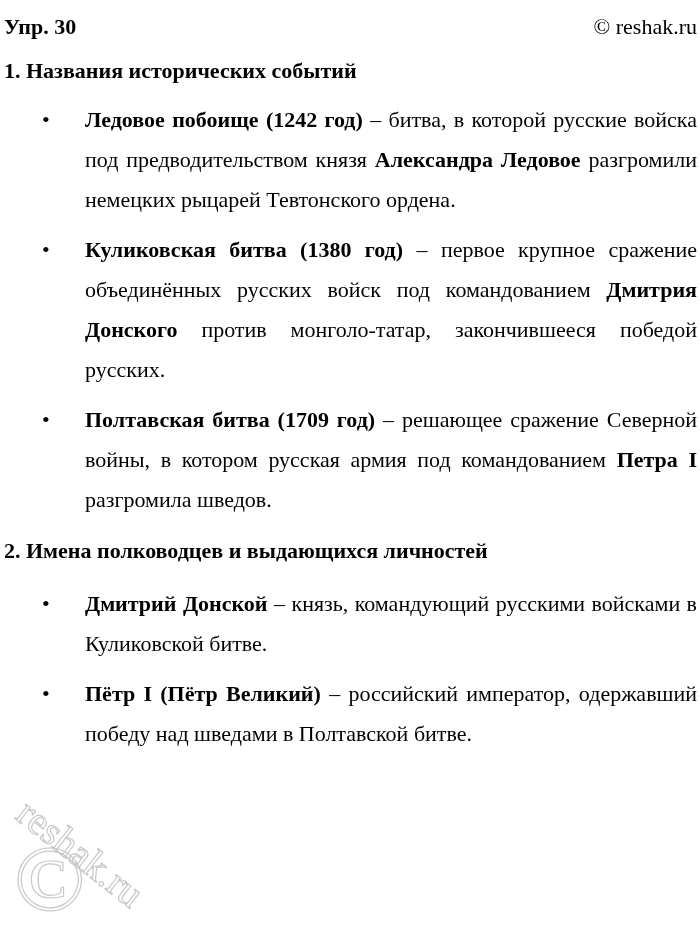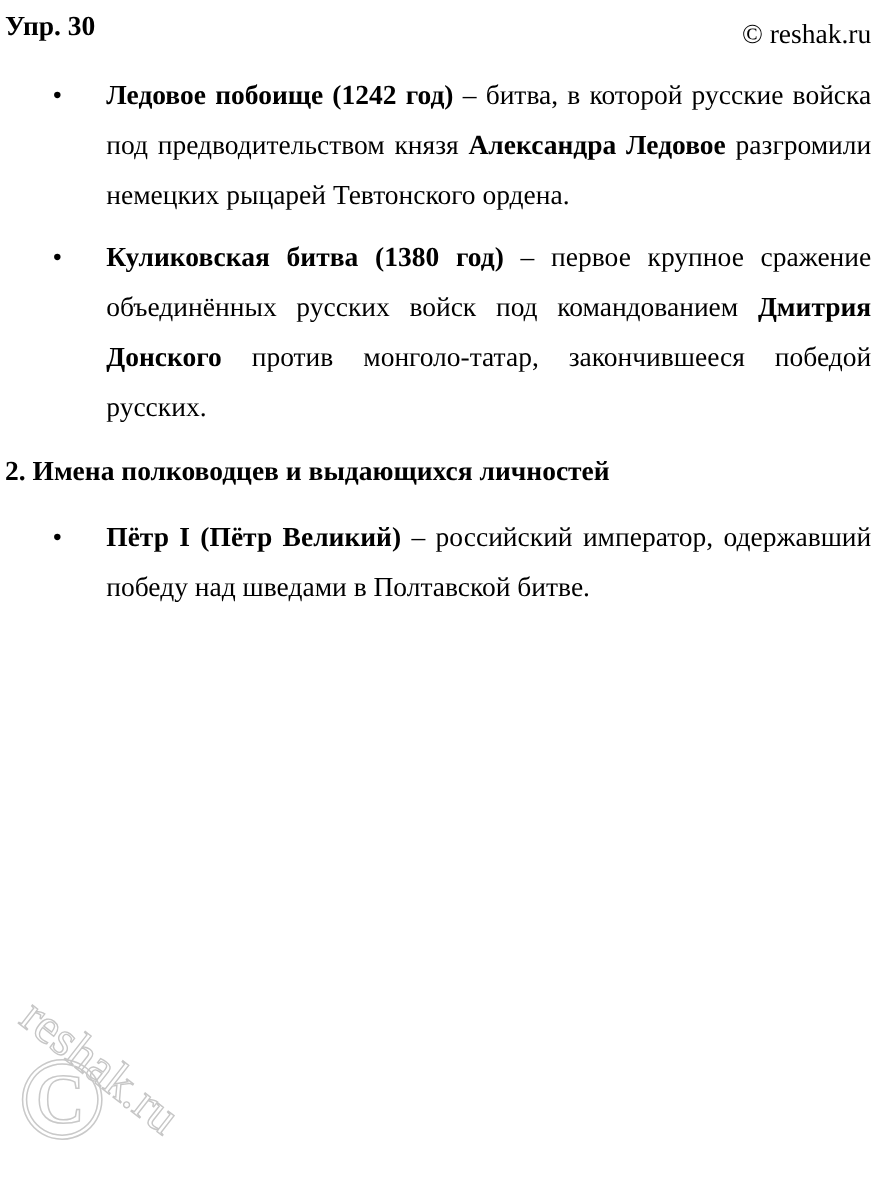--- a/index.html
+++ b/index.html
@@ -28,21 +28,21 @@
     overflow: visible;
   }
   .content {
     position: relative;
     z-index: 1;
     padding: 2px 3px 0 4px;
   }
   .header-row {
     display: flex;
     justify-content: space-between;
-    align-items: center;
+    align-items: flex-end;
     font-size: 22px;
     line-height: 26px;
   }
   .exercise-title { font-weight: bold; }
   .copyright { font-weight: normal; margin-top: 12px; }
   .intro {
     margin: 14px 0 0 0;
     font-size: 22px;
     line-height: 38px;
     text-align: justify;
@@ -94,26 +94,29 @@
   </svg>
 
   <div class="content">
 
     <div class="header-row">
       <span class="exercise-title">Упр. 30</span>
       <span class="copyright">© reshak.ru</span>
     </div>
 
 
+    <div class="section-heading">1. Названия исторических событий</div>
 
     <ul class="item-list">
       <li><b>Ледовое побоище (1242 год)</b><span> – битва, в которой русские войска под предводительством князя </span><b>Александра Ледовое</b><span> разгромили немецких рыцарей Тевтонского ордена.</span></li>
       <li><b>Куликовская битва (1380 год)</b><span> – первое крупное сражение объединённых русских войск под командованием </span><b>Дмитрия Донского</b><span> против монголо-татар, закончившееся победой русских.</span></li>
+      <li><b>Полтавская битва (1709 год)</b><span> – решающее сражение Северной войны, в котором русская армия под командованием </span><b>Петра I</b><span> разгромила шведов.</span></li>
     </ul>
 
     <div class="section-heading second">2. Имена полководцев и выдающихся личностей</div>
 
     <ul class="item-list second">
+      <li><b>Дмитрий Донской</b><span> – князь, командующий русскими войсками в Куликовской битве.</span></li>
       <li><b>Пётр I (Пётр Великий)</b><span> – российский император, одержавший победу над шведами в Полтавской битве.</span></li>
     </ul>
 
   </div>
 </div>
 
 </body></html>

